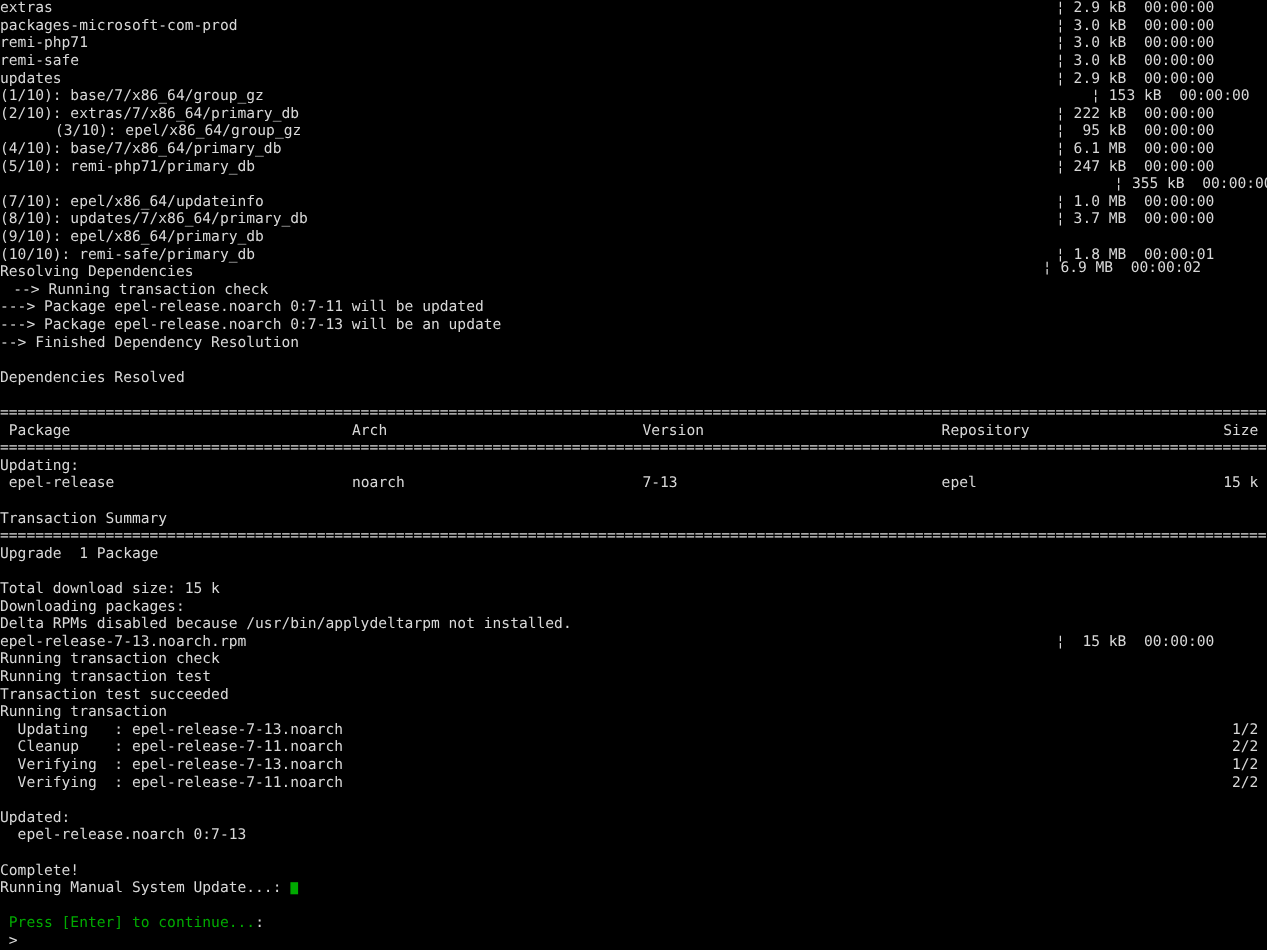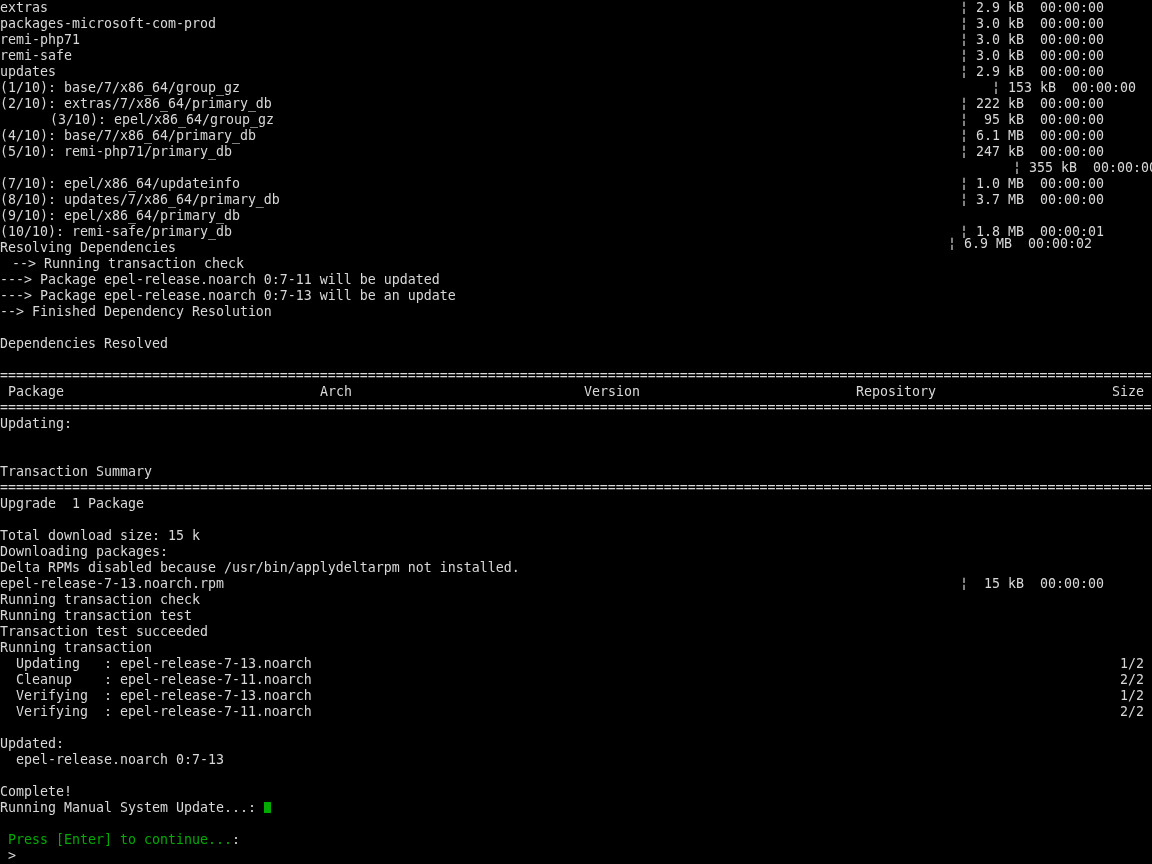--- a/index.html
+++ b/index.html
@@ -126,20 +126,27 @@
       <span class="tseg" style="left: 584px;">Version</span>
       <span class="tseg" style="left: 856px;">Repository</span>
       <span class="tseg" style="left: 1112px;">Size</span>
     </div>
     <div class="trow" style="top: 400px;">
       <span class="tseg" style="left: 0px;">================================================================================================================================================</span>
     </div>
     <div class="trow" style="top: 416px;">
       <span class="tseg" style="left: 0px;">Updating:</span>
     </div>
+    <div class="trow" style="top: 432px;">
+      <span class="tseg" style="left: 8px;">epel-release</span>
+      <span class="tseg" style="left: 320px;">noarch</span>
+      <span class="tseg" style="left: 584px;">7-13</span>
+      <span class="tseg" style="left: 856px;">epel</span>
+      <span class="tseg" style="left: 1112px;">15 k</span>
+    </div>
     <div class="trow" style="top: 464px;">
       <span class="tseg" style="left: 0px;">Transaction Summary</span>
     </div>
     <div class="trow" style="top: 480px;">
       <span class="tseg" style="left: 0px;">================================================================================================================================================</span>
     </div>
     <div class="trow" style="top: 496px;">
       <span class="tseg" style="left: 0px;">Upgrade  1 Package</span>
     </div>
     <div class="trow" style="top: 528px;">

